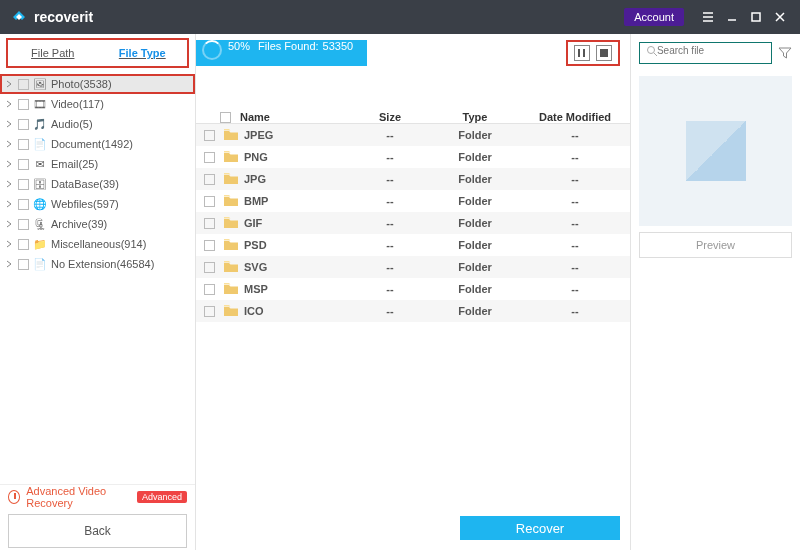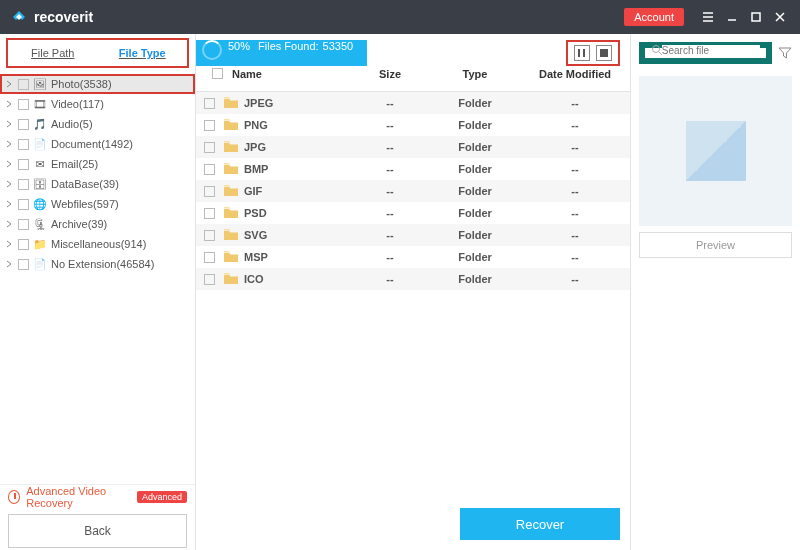--- a/index.html
+++ b/index.html
@@ -1,21 +1,21 @@
 <!DOCTYPE html>
 <html><head>
 <meta charset="utf-8">
 <style>
 * { margin:0; padding:0; box-sizing:border-box; font-family:-apple-system,Segoe UI,Arial,sans-serif; }
 body { width:800px; height:550px; background:#fff; overflow:hidden; font-size:11px; color:#555; }
 .titlebar { height:34px; background:#3a3f47; display:flex; align-items:center; padding:0 10px; color:#fff; }
 .logo-mark { width:18px; height:18px; margin-right:6px; }
 .logo-text { font-size:14px; font-weight:600; }
 .spacer { flex:1; }
-.account-btn { background:#ef4444; color:#fff; padding:3px 10px; border-radius:2px; font-size:11px; margin-right:10px; cursor:pointer; }
+.account-btn { background:#4c1d95; color:#fff; padding:3px 10px; border-radius:2px; font-size:11px; margin-right:10px; cursor:pointer; }
 .win-ctrl { width:20px; height:20px; display:flex; align-items:center; justify-content:center; margin-left:4px; cursor:pointer; }
 .win-ctrl svg { stroke:#fff; }
 .body { display:flex; height:calc(100% - 34px); }
 .sidebar { width:196px; border-right:1px solid #e3e3e3; display:flex; flex-direction:column; }
 .tab-hdr { display:flex; height:30px; border:2px solid #d43a2f; margin:4px 6px;text-decoration:underline; }
 .tab-hdr span { flex:1; display:flex; align-items:center; justify-content:center; font-size:11px; cursor:pointer; }
 .tab-active { color:#1790e7; font-weight:600; }
 .tree { flex:1; overflow:auto; padding-top:2px; }
 .tree-row { display:flex; align-items:center; height:20px; padding-left:4px; cursor:pointer; }
 .tree-row.sel { background:#e8e8e8; outline:2px solid #d43a2f; outline-offset:-2px; }
@@ -28,38 +28,38 @@
 .adv-lbl { color:#e85a3c; font-size:11px; }
 .adv-badge { margin-left:auto; background:#ef4444; color:#fff; font-size:9px; padding:1px 5px; border-radius:2px; }
 .btn-back { margin:6px 8px 2px 8px; height:34px; border:1px solid #ccc; display:flex; align-items:center; justify-content:center; font-size:12px; cursor:pointer; }
 .main { flex:1; display:flex; flex-direction:column; }
 .scanbar { height:30px; display:flex; align-items:center; margin-top:4px; }
 .scan-prog { display:flex; align-items:flex-start; background:#1eb5f0; color:#fff; height:26px; padding:0 14px 0 6px; font-size:11px; }
 .ring { width:20px; height:20px; border:2px solid rgba(255,255,255,.4); border-top-color:#fff; border-radius:50%; margin-right:6px; }
 .found-txt { margin-left:8px; }
 .ctrl-box { margin-left:auto; display:flex; gap:6px; border:2px solid #d43a2f; padding:3px 6px; margin-right:10px; }
 .ctrl-btn { width:16px; height:16px; border:1px solid #888; display:flex; align-items:center; justify-content:center; cursor:pointer; }
-.cols { height:24px; border-bottom:1px solid #e3e3e3; display:flex; align-items:flex-start; padding-left:16px; font-size:11px; color:#333; }
+.cols { height:24px; border-bottom:1px solid #e3e3e3; display:flex; align-items:flex-end; padding-left:24px; font-size:11px; color:#333;margin-top:32px; }
 .col-chk { width:20px; }
 .col-name { flex:1; font-weight:600; }
 .col-size { width:80px; text-align:center; font-weight:600; }
 .col-type { width:90px; text-align:center; font-weight:600; }
 .col-date { width:110px; text-align:center; font-weight:600; }
 .list { flex:1; overflow:auto; }
 .row { height:22px; display:flex; align-items:center; padding-left:8px; }
 .row:nth-child(odd) { background:#f6f6f6; }
 .row .col-name { display:flex; align-items:center; }
 .fchk { width:11px; height:11px; border:1px solid #bbb; margin-right:6px; }
 .fico { width:14px; height:12px; margin-right:6px; }
 .statusbar { height:22px; border-top:1px solid #eee; display:flex; align-items:center; padding:0 10px; color:#888; font-size:10px; }
 .view-ico { width:14px; height:14px; margin-left:6px; cursor:pointer; }
-.btn-recover { margin:4px 10px 10px auto; width:160px; height:32px; background:#1eb5f0; color:#fff; display:flex; align-items:center; justify-content:center; font-size:13px; cursor:pointer; }
+.btn-recover { margin:4px 10px 10px auto; width:160px; height:24px; background:#1eb5f0; color:#fff; display:flex; align-items:center; justify-content:center; font-size:13px; cursor:pointer; }
 .right { width:170px; border-left:1px solid #e3e3e3; display:flex; flex-direction:column; padding:6px 8px; }
 .search-row { display:flex; align-items:center; gap:6px; height:26px; margin-bottom:10px; }
-.search { flex:1; height:22px; border:6px solid #0f766e; display:flex; align-items:flex-end; padding:2px 6px; }
+.search { flex:1; height:22px; border:1px solid #0f766e; display:flex; align-items:flex-start; padding:2px 6px; }
 .search input { border:none; outline:none; width:100%; font-size:10px; color:#888; }
 .filter-ico { width:14px; height:14px; cursor:pointer; }
 .preview-box { height:150px; background:#eef3f7; display:flex; align-items:center; justify-content:center; margin-bottom:6px; }
 .preview-placeholder { width:60px; height:60px; background:linear-gradient(135deg,#cfe2f0 50%,#b6d4eb 50%); }
 .preview-btn { height:26px; border:1px solid #ddd; display:flex; align-items:center; justify-content:center; color:#999; font-size:11px; cursor:pointer; }
 </style>
 </head>
 <body>
 
 <div class="titlebar">

